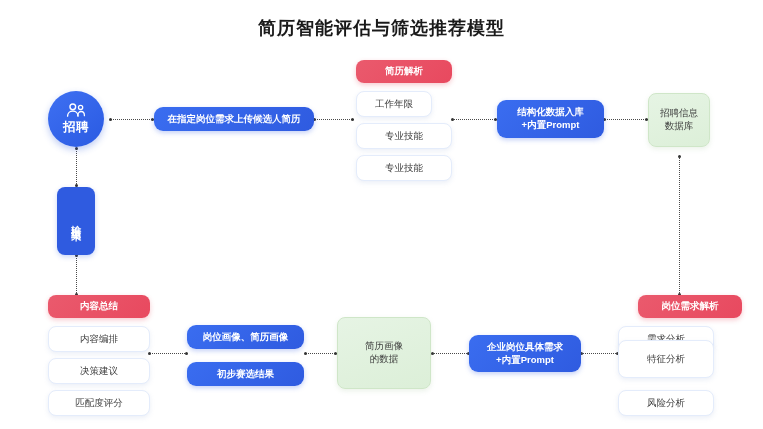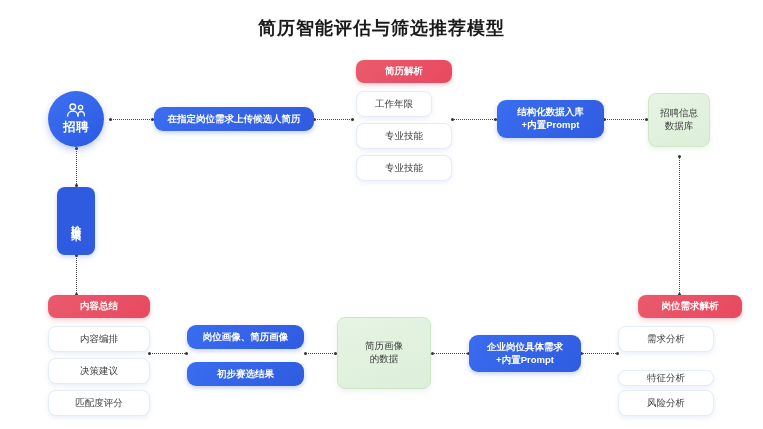--- a/index.html
+++ b/index.html
@@ -235,16 +235,16 @@
   <div class="node blue" style="left:187px; top:362px; width:117px; height:24px;">初步赛选结果</div>
 
   <div class="node green two-line" style="left:337px; top:317px; width:94px; height:72px;">简历画像
 的数据</div>
 
   <div class="node blue two-line" style="left:469px; top:335px; width:112px; height:37px;">企业岗位具体需求
 +内置Prompt</div>
 
   <div class="node red" style="left:618px; top:295px; width:104px; height:23px;margin-left:20px;">岗位需求解析</div>
   <div class="node white" style="left:618px; top:326px; width:96px; height:26px;">需求分析</div>
-  <div class="node white" style="left:618px; top:370px; width:96px; height:16px;">特征分析</div>
+  <div class="node white" style="left:618px; top:340px; width:96px; height:38px;">特征分析</div>
   <div class="node white" style="left:618px; top:390px; width:96px; height:26px;">风险分析</div>
 
 </div>
 
 </body></html>

